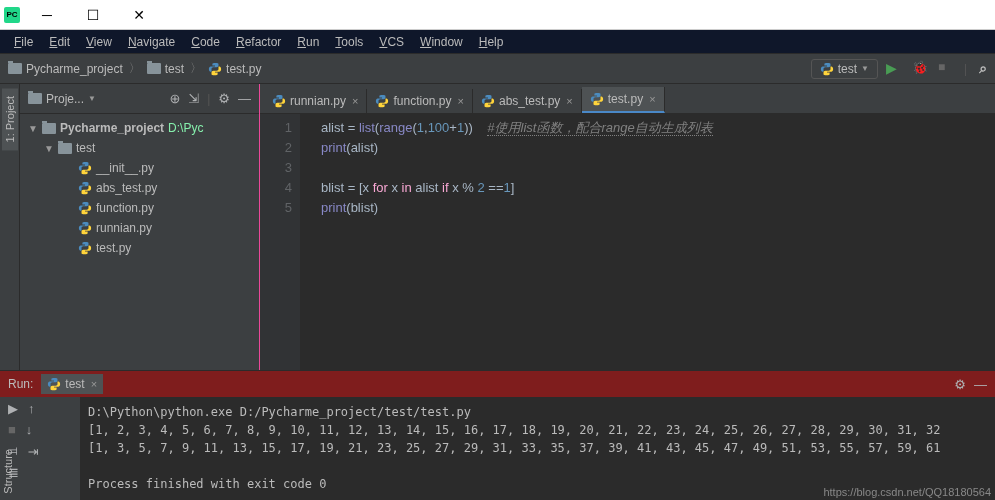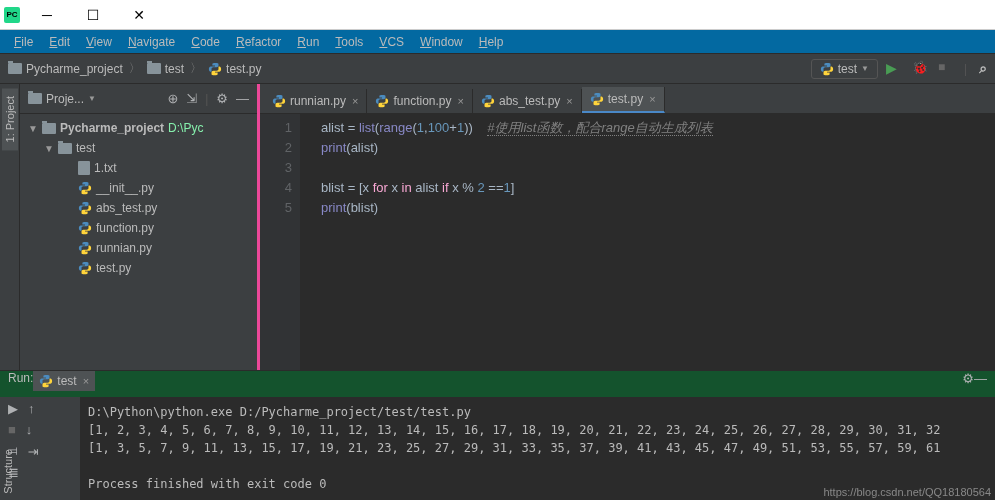--- a/index.html
+++ b/index.html
@@ -4,21 +4,21 @@
 <style>
 * { margin: 0; padding: 0; box-sizing: border-box; font-family: "Segoe UI", Arial, sans-serif; }
 body { width: 995px; height: 500px; background: #3c3f41; color: #bbbbbb; font-size: 12px; overflow: hidden; position: relative; }
 
 .titlebar { height: 30px; background: #ffffff; display: flex; align-items: center; padding: 0 4px; color: #000; border-bottom: 1px solid #ccc; }
 .titlebar .app-icon { width: 16px; height: 16px; background: #21d789; border-radius: 2px; margin-right: 4px; display: inline-flex; align-items: center; justify-content: center; font-size: 8px; font-weight: bold; color: #000; }
 .titlebar .title { flex: 1; font-size: 12px; }
 .titlebar .win-controls { display: flex; }
 .titlebar .win-btn { width: 46px; height: 30px; display: flex; align-items: center; justify-content: center; font-size: 14px; color: #000; }
 
-.menubar { height: 24px; background: #0369a1; display: flex; align-items: center; padding: 0 8px; gap: 4px; border-bottom: 1px solid #2b2b2b; }
+.menubar { height: 24px; background: #0f172a; display: flex; align-items: center; padding: 0 8px; gap: 4px; border-bottom: 1px solid #2b2b2b; }
 .menu-item { padding: 2px 6px; font-size: 12px; color: #bbbbbb; cursor: default; }
 .menu-item u { text-decoration: underline; }
 
 .navbar { height: 30px; background: #3c3f41; display: flex; align-items: center; padding: 0 8px; border-bottom: 1px solid #2b2b2b; }
 .breadcrumb { display: flex; align-items: center; gap: 6px; flex: 1; }
 .bc-item { display: flex; align-items: center; gap: 4px; font-size: 12px; }
 .bc-sep { color: #808080; }
 .folder-icon { width: 14px; height: 11px; background: #87939a; border-radius: 1px; display: inline-block; position: relative; }
 .folder-icon::before { content: ''; position: absolute; top: -2px; left: 0; width: 5px; height: 2px; background: #87939a; }
 .py-icon { width: 14px; height: 14px; display: inline-flex; align-items: center; justify-content: center; }
@@ -31,21 +31,21 @@
 .stop-btn { color: #666; font-size: 12px; }
 .search-ic { color: #bbb; font-size: 14px; margin-left: 4px; }
 .dropdown-arrow { font-size: 8px; color: #999; }
 
 .main-area { display: flex; height: 286px; }
 
 .vtab-left { width: 20px; background: #3c3f41; border-right: 1px solid #2b2b2b; display: flex; flex-direction: column; align-items: center; padding-top: 4px; }
 .vtab-label { writing-mode: vertical-rl; transform: rotate(180deg); font-size: 11px; padding: 8px 2px; cursor: default; }
 .vtab-active { background: #4e5254; }
 
-.project-panel { width: 240px; background: #3c3f41; border-right: 3px solid #ec4899; display: flex; flex-direction: column; }
+.project-panel { width: 240px; background: #3c3f41; border-right: 1px solid #ec4899; display: flex; flex-direction: column; }
 .panel-header { height: 30px; display: flex; align-items: center; padding: 0 8px; gap: 8px; border-bottom: 1px solid #2b2b2b; }
 .panel-title { flex: 1; display: flex; align-items: center; gap: 4px; font-size: 12px; }
 .panel-icons { display: flex; gap: 8px; align-items: center; }
 .panel-icon { font-size: 13px; color: #afb1b3; cursor: default; }
 .tree { flex: 1; overflow: hidden; padding: 4px 0; }
 .tree-row { display: flex; align-items: center; height: 20px; padding-left: 8px; gap: 4px; font-size: 12px; white-space: nowrap; }
 .tree-arrow { width: 10px; color: #999; font-size: 10px; }
 .tree-label { color: #bbbbbb; }
 .tree-path { color: #86efac; }
 .indent-1 { padding-left: 24px; }
@@ -62,21 +62,21 @@
 .gutter-line { height: 20px; }
 .code { flex: 1; padding: 4px 8px 8px 8px; line-height: 20px; white-space: pre; margin-left: 13px; }
 .code-line { height: 20px; }
 .tk-kw { color: #f9a8d4; }
 .tk-fn { color: #8888c6; }
 .tk-num { color: #6897bb; }
 .tk-comment { color: #808080; font-style: italic; border-bottom: 1px dotted #808080; }
 .tk-id { color: #a9b7c6; }
 
 .run-panel { height: 130px; border-top: 1px solid #2b2b2b; display: flex; flex-direction: column; }
-.run-header { height: 26px; background: #14532d; display: flex; align-items: flex-start; padding: 0 8px; }
+.run-header { height: 26px; background: #7f1d1d; display: flex; align-items: center; padding: 0 8px; gap: 8px; }
 .run-header .spacer { flex: 1; }
 .run-header .label { font-size: 12px; }
 .run-header .tab { display: flex; align-items: center; gap: 4px; padding: 3px 6px; background: #4e5254; }
 .run-body { flex: 1; display: flex; background: #2b2b2b; }
 .run-controls { width: 80px; background: #3c3f41; display: flex; flex-direction: column; padding: 4px; gap: 6px; }
 .run-ctrl-row { display: flex; gap: 10px; align-items: center; justify-content: flex-start; padding-left: 4px; }
 .run-ctrl-ic { font-size: 13px; color: #afb1b3; }
 .run-output { flex: 1; padding: 6px 8px; font-family: Consolas, monospace; font-size: 12px; color: #bbbbbb; line-height: 18px; white-space: pre; overflow: hidden; }
 .watermark { position: absolute; right: 4px; bottom: 2px; font-size: 11px; color: #888; font-family: Arial; }
 </style>
@@ -175,25 +175,20 @@
         <span class="tree-path">D:\Pyc</span>
       </div>
       <div class="tree-row indent-1">
         <span class="tree-arrow">▼</span>
         <span class="folder-icon"></span>
         <span class="tree-label">test</span>
       </div>
       <div id="filetree">
           <div class="tree-row indent-2">
             <span class="tree-arrow"></span>
-            <span class="txt-icon"></span>
-            <span class="tree-label">1.txt</span>
-          </div>
-          <div class="tree-row indent-2">
-            <span class="tree-arrow"></span>
             <span class="py-icon">
               <svg viewBox="0 0 16 16">
                 <path fill="#4b8bbe" d="M7 1c-2 0-2 1-2 2v1h3v1H3c-1 0-2 1-2 3s1 3 2 3h1V8c0-1 1-2 2-2h4c1 0 2-1 2-2V3c0-1 0-2-2-2H7z"></path>
                 <path fill="#ffd43b" d="M9 15c2 0 2-1 2-2v-1H8v-1h5c1 0 2-1 2-3s-1-3-2-3h-1v3c0 1-1 2-2 2H6c-1 0-2 1-2 2v1c0 1 0 2 2 2h3z"></path>
               </svg>
             </span>
             <span class="tree-label">__init__.py</span>
           </div>
           <div class="tree-row indent-2">
             <span class="tree-arrow"></span>

